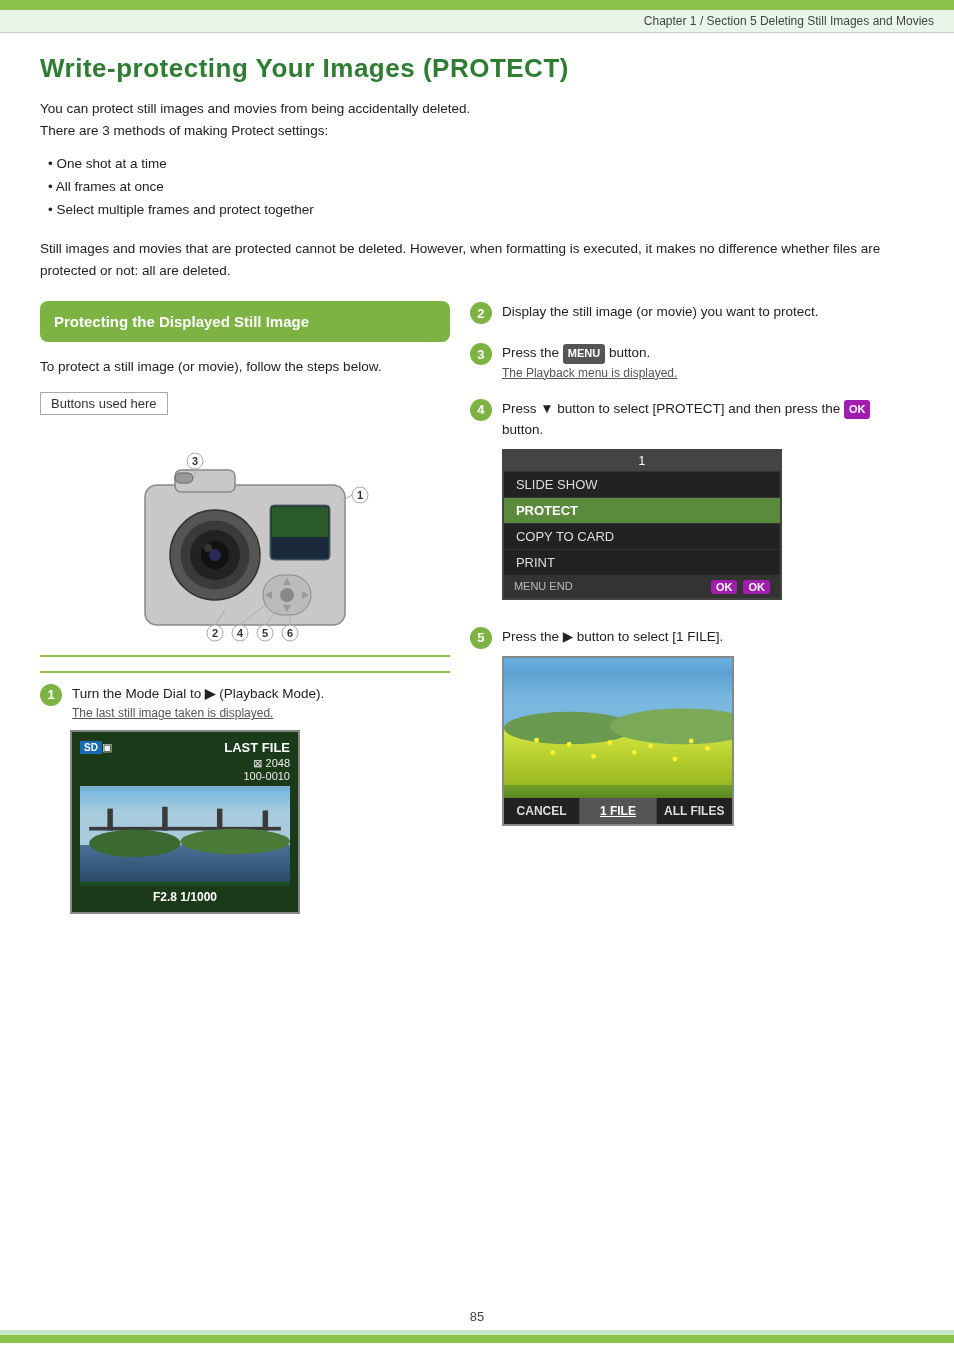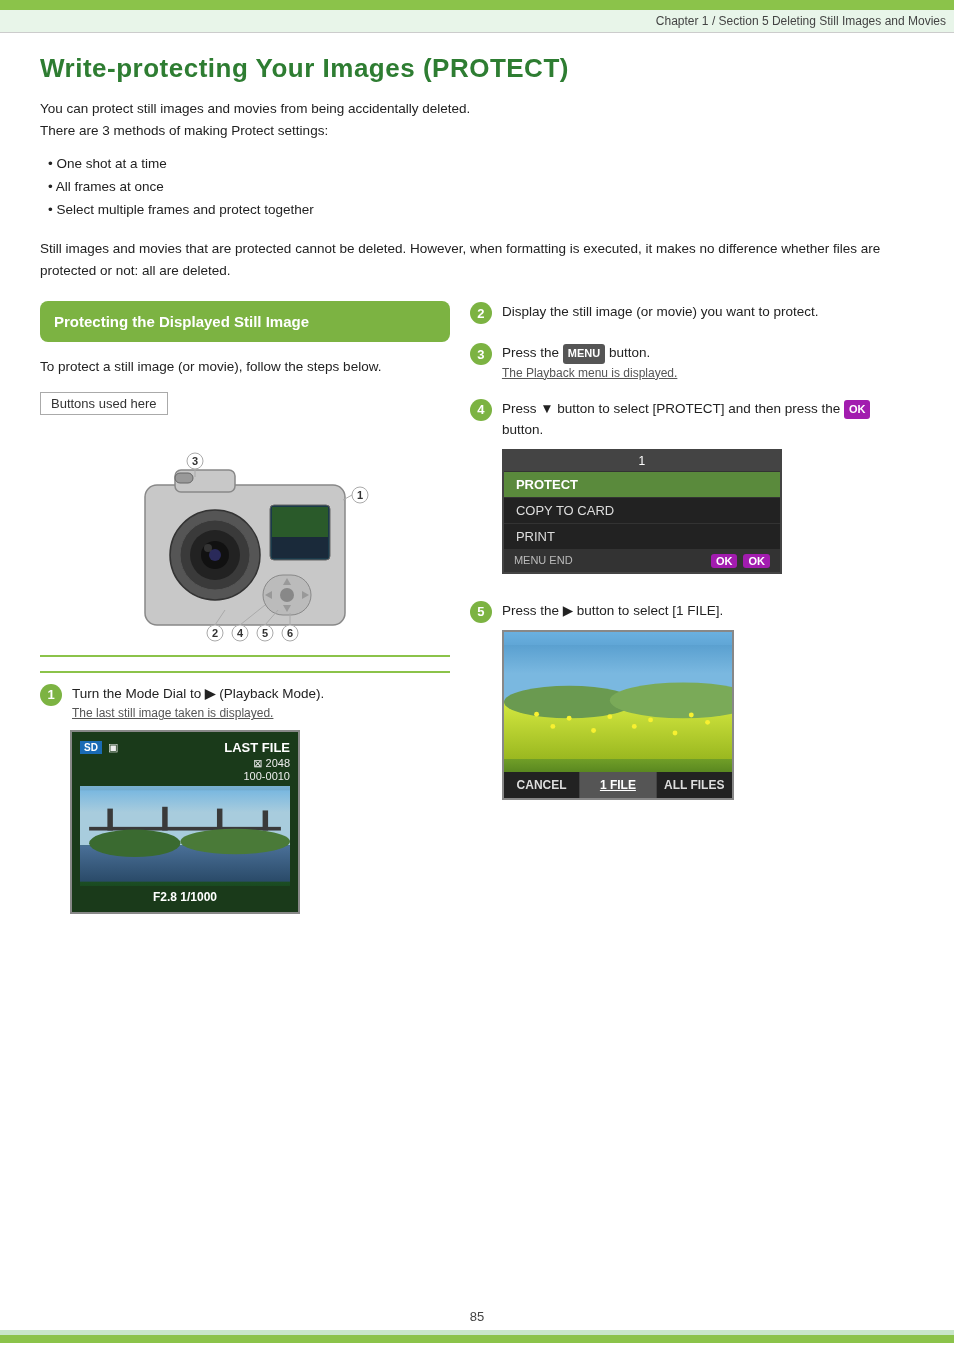--- a/index.html
+++ b/index.html
@@ -16,21 +16,21 @@
     
     .top-bar {
       background: #8bc34a;
       height: 8px;
       width: 100%;
     }
     .chapter-bar {
       background: #e8f5e9;
       border-top: 2px solid #8bc34a;
       border-bottom: 1px solid #ccc;
-      padding: 4px 8px;
+      padding: 4px 20px;
       text-align: right;
       font-size: 12px;
       color: #444;
     }
 
     .page-content {
       padding: 20px 40px 40px 40px;
     }
 
     
@@ -493,21 +493,21 @@
               <span style="font-weight:bold;"> ▶ </span>
               <span>(Playback Mode).</span>
             </div>
             <div class="step-sub">The last still image taken is displayed.</div>
           </div>
         </div>
 
         <div style="margin-left: 30px; margin-top: 6px;">
           <div class="cam-screen-mockup">
             <div class="cam-top-info">
-              <div style="display:flex; gap:6px; align-items:center;">
+              <div style="display:flex; align-items:center;">
                 <span class="sd-badge">SD</span>
                 <span>▣</span>
               </div>
               <div class="cam-info-word">
                 <span>LAST FILE</span>
               </div>
             </div>
             <div style="display:flex; justify-content:space-between; margin-bottom:4px;">
               <div></div>
               <div class="cam-file-info">
@@ -579,20 +579,23 @@
           <div class="step-text">
             <span>Press ▼ button to select [PROTECT] and then press the</span>
             <span class="badge-ok">OK</span>
             <span>button.</span>
           </div>
 
           <div class="menu-mockup">
             <div class="menu-item num">
               <span>1</span>
             </div>
+            <div class="menu-item">
+              <span>SLIDE SHOW</span>
+            </div>
             <div class="menu-item selected">
               <span>PROTECT</span>
             </div>
             <div class="menu-item">
               <span>COPY TO CARD</span>
             </div>
             <div class="menu-item">
               <span>PRINT</span>
             </div>
             <div class="menu-footer">

